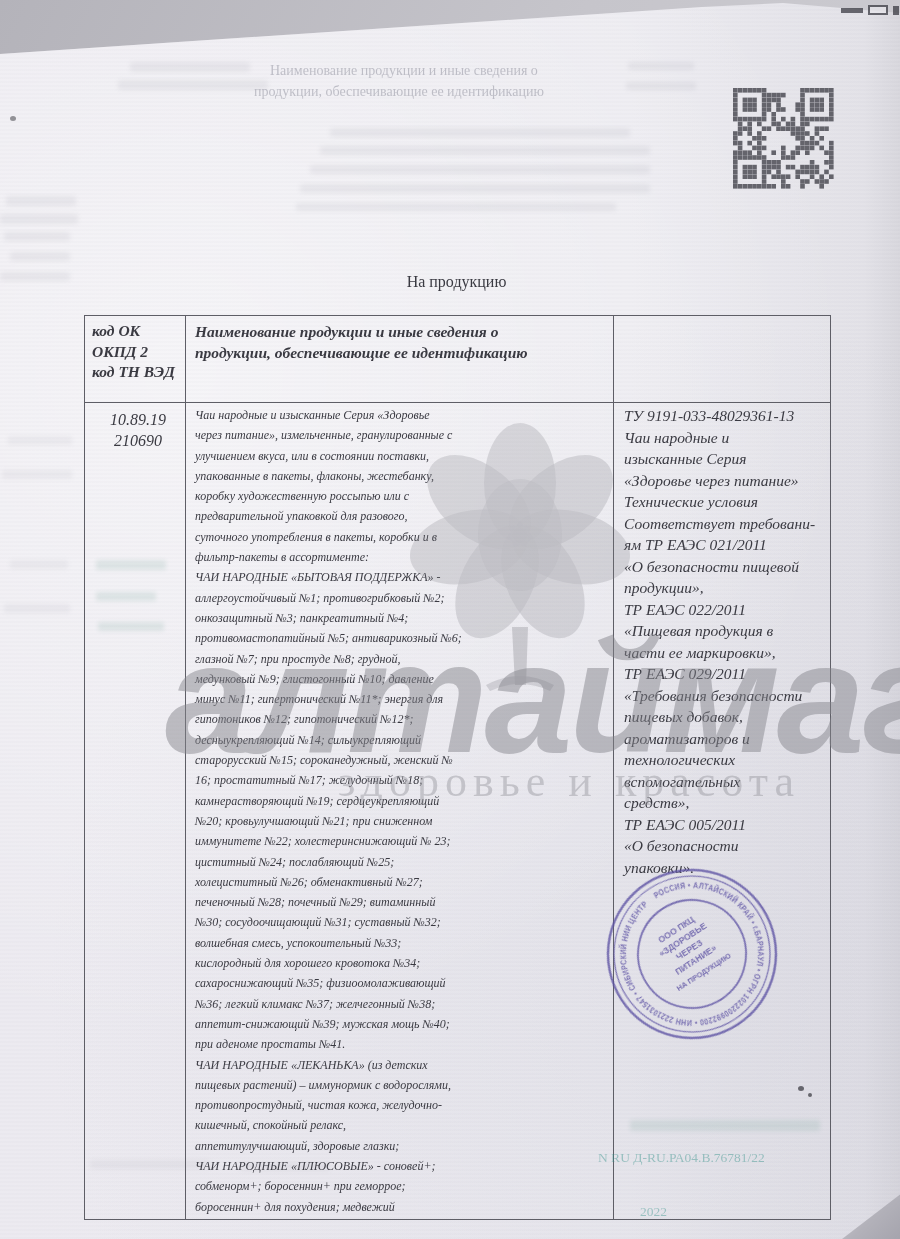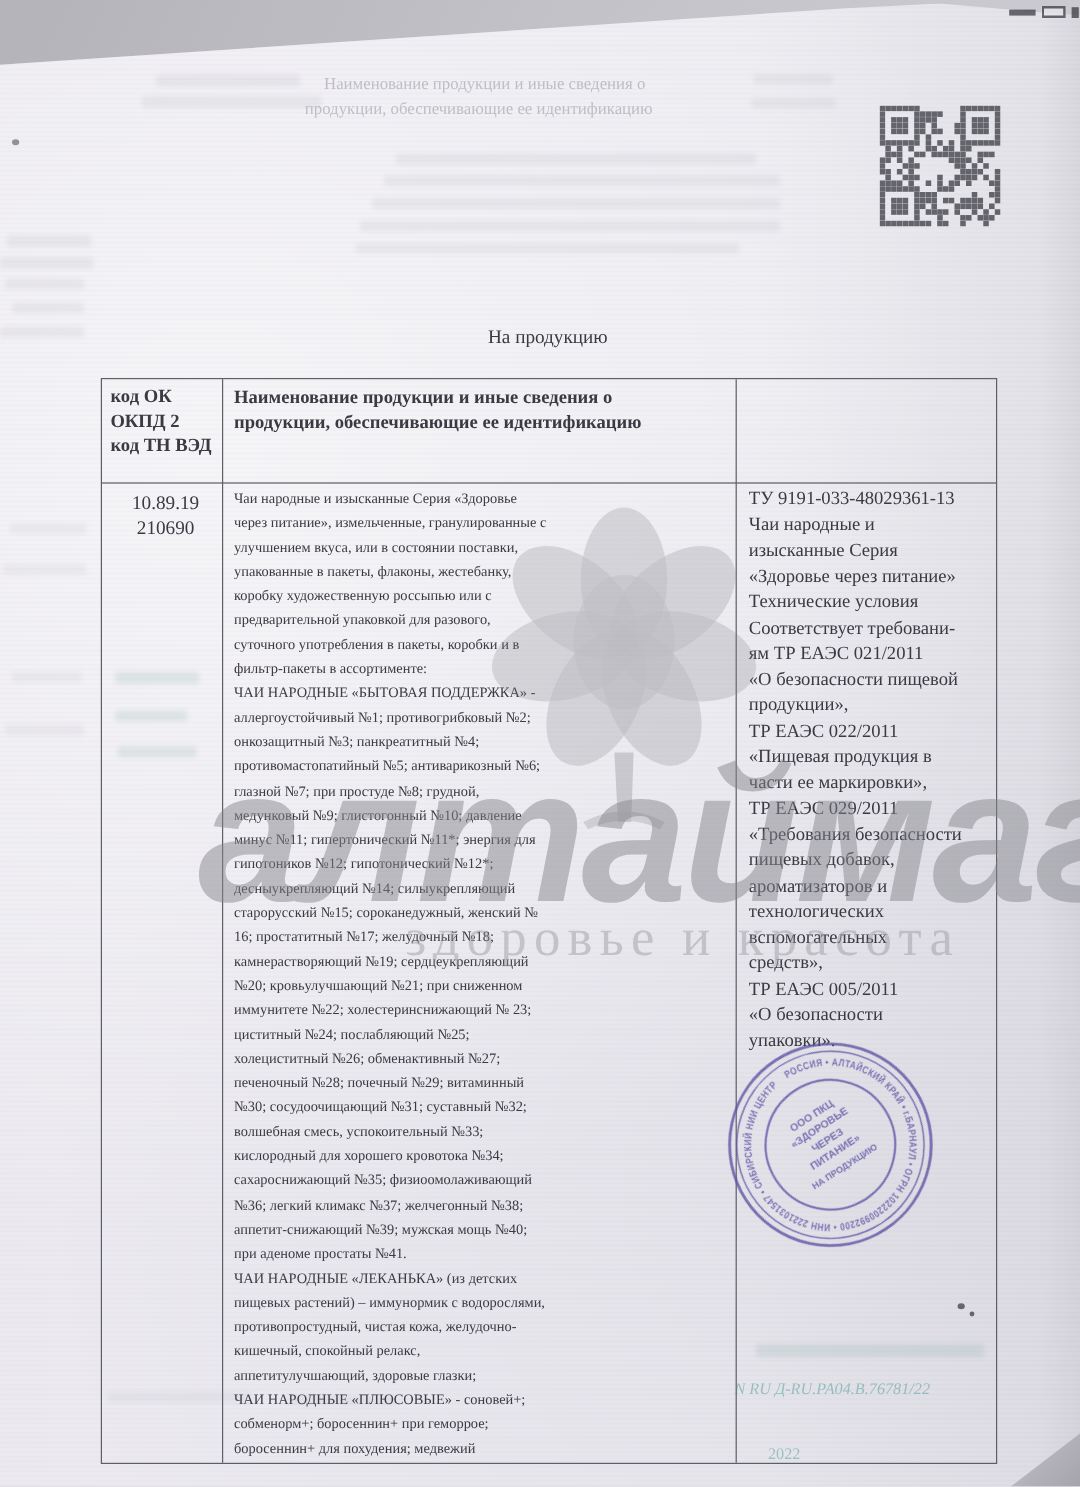--- a/index.html
+++ b/index.html
@@ -14,21 +14,21 @@
            radial-gradient(circle at 80% 80%,rgba(190,190,205,.25),rgba(190,190,205,0) 55%),
            linear-gradient(90deg,#eceaf0 0%,#edecf1 70%,#e3e2e8 96%,#d8d7dd 100%);}
   .paper::after{content:"";position:absolute;inset:0;
          background:repeating-linear-gradient(0deg,rgba(120,120,140,.022) 0 2px,rgba(255,255,255,.02) 2px 4px);}
   .t1{top:213px;font-size:17px;font-weight:bold;letter-spacing:.5px;}
   .t2{top:247px;font-size:16.5px;font-weight:bold;}
   .t3{top:273px;font-size:16px;}
   .tline{position:absolute;left:84px;width:745px;text-align:center;}
   
   .tbl{position:absolute;left:84px;top:315px;width:745px;height:903px;
-       border:1px solid #5e5e66;}
+       border:1px solid #5e5e66;font-style:italic;}
   .v1{position:absolute;left:100px;top:0;width:1px;height:100%;background:#5e5e66;}
   .v2{position:absolute;left:528px;top:0;width:1px;height:100%;background:#5e5e66;}
   .hrow{position:absolute;left:0;top:86px;width:100%;height:1px;background:#5e5e66;}
   .cell{position:absolute;white-space:pre-line;}
   .h{font-weight:bold;font-size:15.5px;line-height:20.5px;}
   .c1h{left:7px;top:5px;width:92px;}
   .c2h{left:110px;top:6px;width:414px;}
   .c3h{left:539px;top:6px;width:202px;}
   .c1b{left:7px;top:93px;width:92px;font-size:16px;line-height:21px;text-align:center;}
   .c2b{left:110px;top:89px;width:414px;font-size:12px;line-height:20.3px;}
@@ -443,21 +443,21 @@
         <rect x="24" y="96" width="4.608" height="4.608" fill="#4e4e56"></rect>
         <rect x="28.799999999999997" y="96" width="4.608" height="4.608" fill="#4e4e56"></rect>
         <rect x="33.6" y="96" width="4.608" height="4.608" fill="#4e4e56"></rect>
         <rect x="38.4" y="96" width="4.608" height="4.608" fill="#4e4e56"></rect>
         <rect x="48" y="96" width="4.608" height="4.608" fill="#4e4e56"></rect>
         <rect x="52.8" y="96" width="4.608" height="4.608" fill="#4e4e56"></rect>
         <rect x="67.2" y="96" width="4.608" height="4.608" fill="#4e4e56"></rect>
         <rect x="86.39999999999999" y="96" width="4.608" height="4.608" fill="#4e4e56"></rect>
       </svg></div>
 
-  <div class="teal" style="left:612px;top:1150px;opacity:.42;font-style:italic;">N RU Д-RU.РА04.В.76781/22</div>
+  <div class="teal" style="left:598px;top:1150px;opacity:.42;">N RU Д-RU.РА04.В.76781/22</div>
   <div class="teal" style="left:640px;top:1183px;opacity:.4;margin-top:21px;">2022</div>
 
   <span class="speck" style="left:798px;top:1086px;width:6px;height:5px;"></span>
   <span class="speck" style="left:808px;top:1093px;width:4px;height:4px;"></span>
   <span class="speck" style="left:10px;top:116px;width:6px;height:5px;opacity:.5;"></span>
   <span class="edge-mark" style="left:841px;top:8px;width:22px;height:5px;"></span>
   <span class="edge-mark" style="left:868px;top:5px;width:20px;height:10px;box-shadow:inset 0 0 0 2px #3c3c44;background:#e8e7ec;"></span>
   <span class="edge-mark" style="left:893px;top:6px;width:6px;height:9px;"></span>
 
   <div class="corner"></div>

